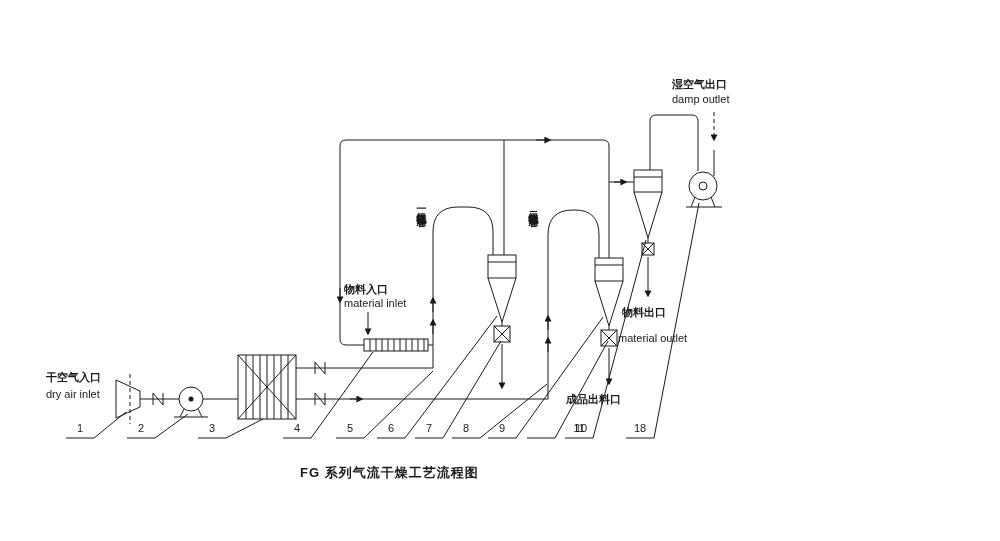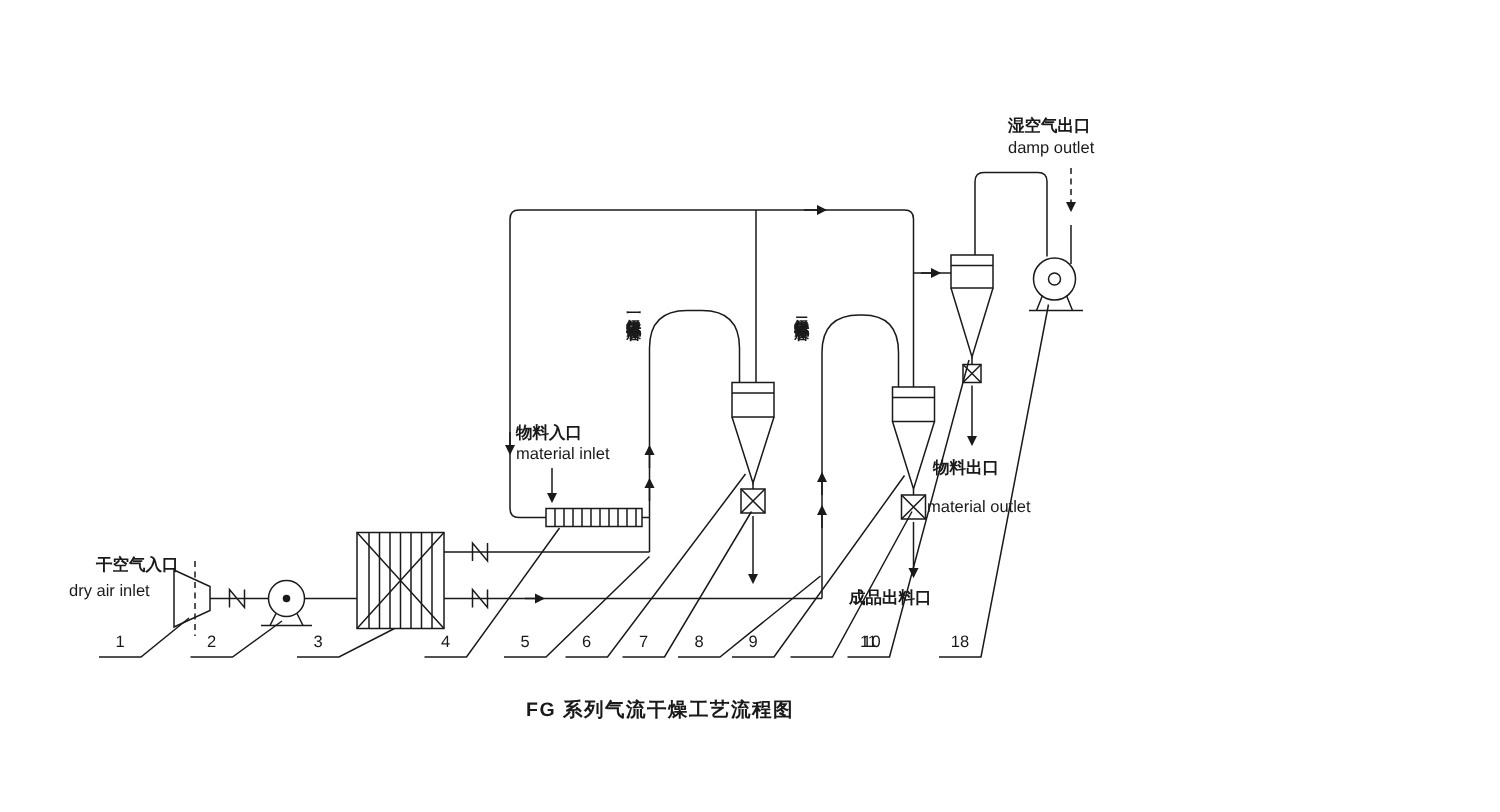--- a/index.html
+++ b/index.html
@@ -11,21 +11,21 @@
   .lbl { position:absolute; white-space:nowrap; font-size:11px; line-height:13px; }
   .lbl.cn { font-weight:bold; }
   .vlabel {
     position:absolute; writing-mode:vertical-rl; text-orientation:upright;
     font-size:10px; font-weight:bold; letter-spacing:1px; white-space:nowrap;
   }
   .callout { position:absolute; width:22px; text-align:center; font-size:11px; }
   .legend { position:absolute; left:786px; top:192px; font-size:11px; line-height:16.5px; }
   .legend-item { white-space:nowrap; }
   .title {
-    position:absolute; left:300px; top:464px; width:280px; text-align:center;
+    position:absolute; left:300px; top:464px; width:280px; 
     font-size:13px; font-weight:bold; letter-spacing:1px;
   }
 </style>
 </head>
 <body>
 
 <div class="stage">
 
   <svg width="1000" height="541" viewBox="0 0 1000 541" stroke="#1a1a1a" fill="none" stroke-width="1">
     <defs>
@@ -150,21 +150,21 @@
       <path d="M377,438 L405,438 L497,316"></path>
       <path d="M415,438 L443,438 L501,341"></path>
       <path d="M452,438 L480,438 L547,384"></path>
       <path d="M488,438 L516,438 L603,317"></path>
       <path d="M527,438 L555,438 L608,341"></path>
       <path d="M565,438 L593,438 L646,240"></path>
       <path d="M626,438 L654,438 L699,203"></path>
     </g>
   </svg>
 
-  <div class="lbl cn" style="left:64px; top:371px;">干空气入口</div>
+  <div class="lbl cn" style="left:46px; top:371px;">干空气入口</div>
   <div class="lbl" style="left:46px; top:388px;">dry air inlet</div>
 
   <div class="lbl cn" style="left:344px; top:283px;">物料入口</div>
   <div class="lbl" style="left:344px; top:297px;">material inlet</div>
 
   <div class="vlabel" style="left:414px; top:203px;">一级气流干燥管</div>
   <div class="vlabel" style="left:526px; top:203px;">二级气流干燥管</div>
 
   <div class="lbl cn" style="left:672px; top:78px;text-align:center;">湿空气出口</div>
   <div class="lbl" style="left:672px; top:93px;">damp outlet</div>

